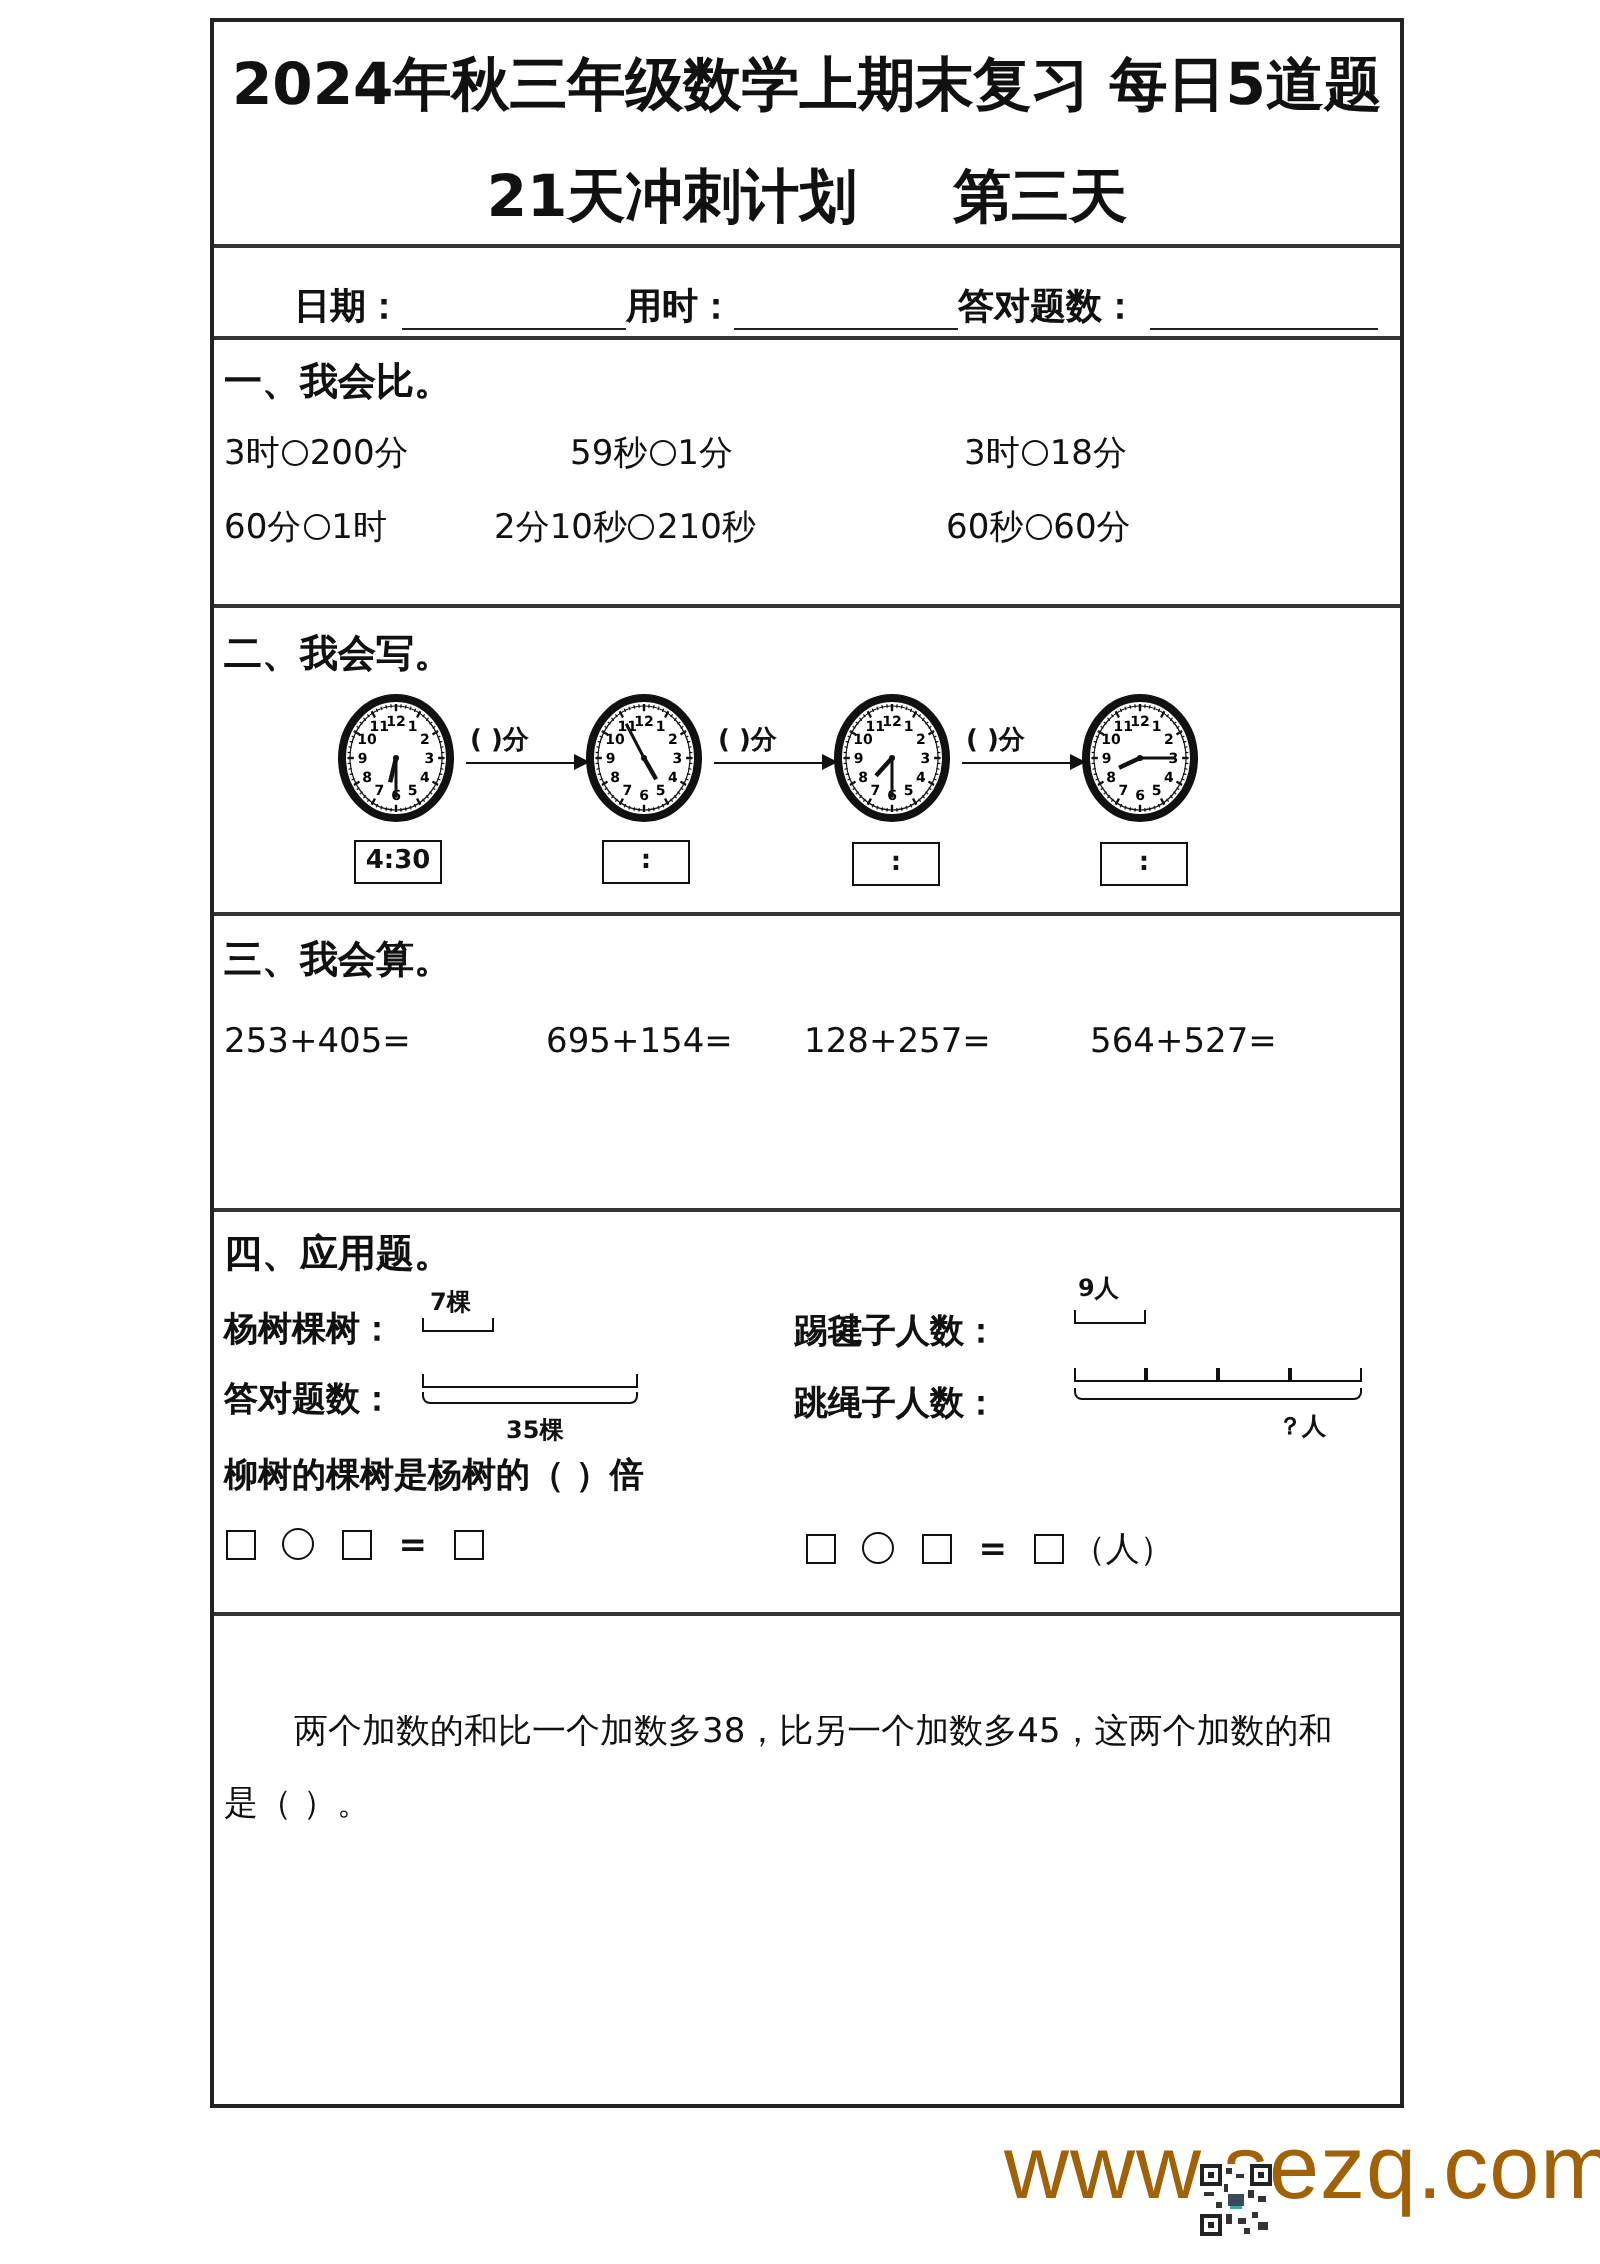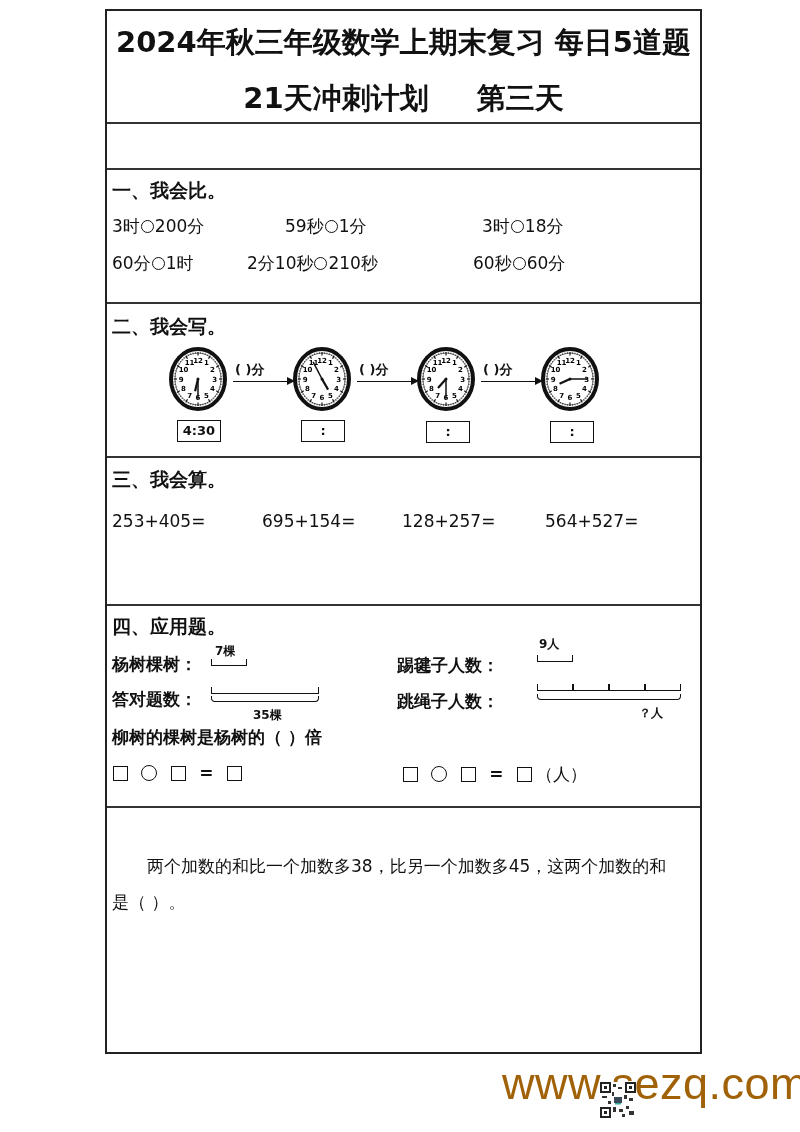--- a/index.html
+++ b/index.html
@@ -47,20 +47,28 @@
 <body>
 
 <div class="sheet">
 
   <div class="title1">2024年秋三年级数学上期末复习  每日5道题</div>
   <div class="title2">
     <span>21天冲刺计划</span><span class="gap"></span><span>第三天</span>
   </div>
   <div class="hline" style="top:111px;"></div>
 
+  <div class="meta">
+    <span>日期：</span>
+    <span class="blank" style="width:112px;"></span>
+    <span>用时：</span>
+    <span class="blank" style="width:112px;"></span>
+    <span>答对题数：</span>
+    <span class="blank" style="width:114px; margin-left:6px;"></span>
+  </div>
   <div class="hline" style="top:157px;"></div>
 
   <div class="sec-title" style="top:167px;">一、我会比。</div>
   <div class="txt" style="left:5px; top:204px;">
     <span>3时</span><span class="circ"></span><span>200分</span>
   </div>
   <div class="txt" style="left:178px; top:204px;">
     <span>59秒</span><span class="circ"></span><span>1分</span>
   </div>
   <div class="txt" style="left:375px; top:204px;">
@@ -406,21 +414,21 @@
   <div class="paren" style="left:376px; top:350px;">(    )分</div>
 
   <div class="tbox" style="left:70px; top:409px;">4:30</div>
   <div class="tbox" style="left:194px; top:409px;">:</div>
   <div class="tbox" style="left:319px; top:410px;">:</div>
   <div class="tbox" style="left:443px; top:410px;">:</div>
   <div class="hline" style="top:445px;"></div>
 
   <div class="sec-title" style="top:456px;">三、我会算。</div>
   <div class="txt" style="left:5px; top:500px;">253+405=</div>
-  <div class="txt" style="left:155px; top:500px;">695+154=</div>
+  <div class="txt" style="left:166px; top:500px;">695+154=</div>
   <div class="txt" style="left:295px; top:500px;">128+257=</div>
   <div class="txt" style="left:438px; top:500px;">564+527=</div>
   <div class="hline" style="top:593px;"></div>
 
   <div class="sec-title" style="top:603px;">四、应用题。</div>
 
   <div class="txt" style="left:5px; top:642px; font-weight:bold;">杨树棵树：</div>
   <div class="small-lbl" style="left:108px; top:632px;">7棵</div>
   <div class="seg" style="left:104px; top:648px; width:36px;"></div>
 

